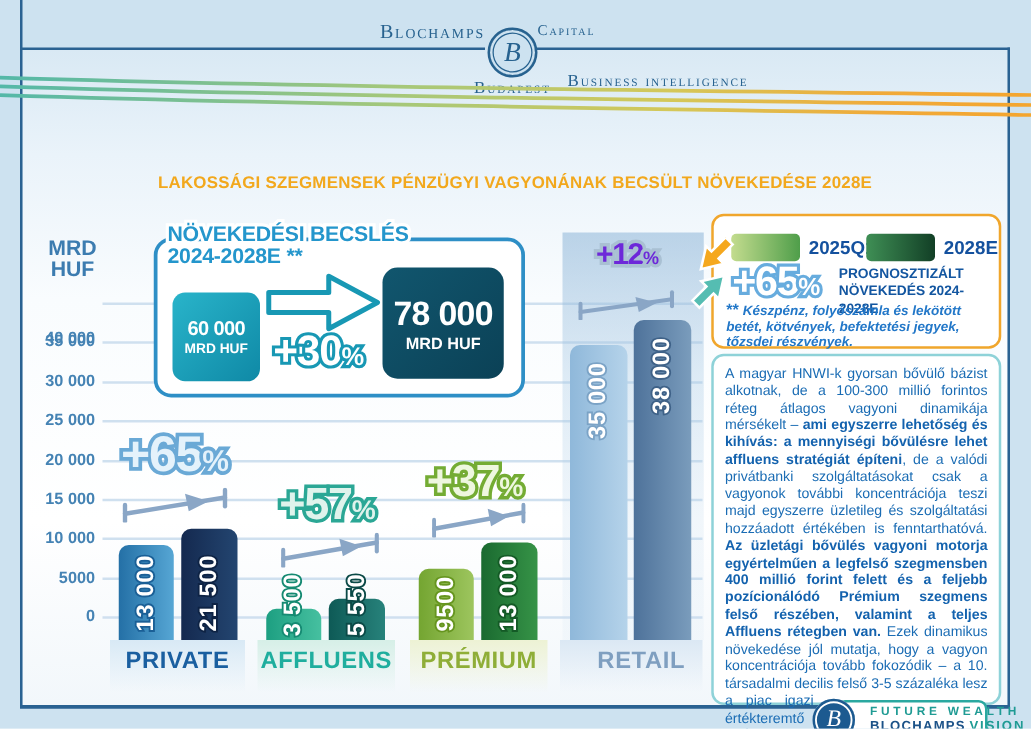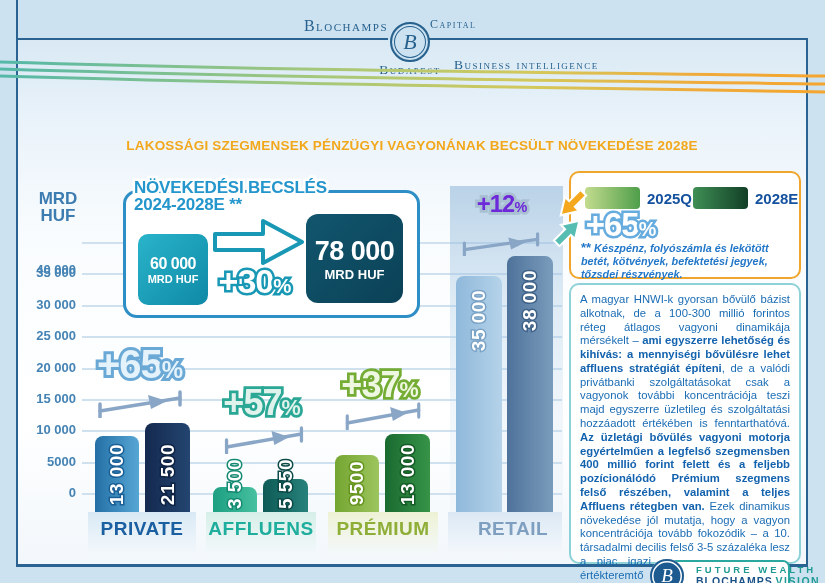--- a/index.html
+++ b/index.html
@@ -242,20 +242,24 @@
     <polygon points="8,10 24,10 24,4 40,14 24,24 24,18 8,18" fill="#f5a81e" stroke="#ffffff" stroke-width="2" transform="rotate(135 24 14)"></polygon>
     <polygon points="4,38 20,38 20,32 36,42 20,52 20,46 4,46" fill="#55bdb2" stroke="#ffffff" stroke-width="2" transform="rotate(-45 20 42)"></polygon>
   </svg>
 
   <div class="abs" id="legend-card">
     <div class="abs sw" style="left:14px;top:14px;background:linear-gradient(90deg,#c3dc8e,#4f9e4a);"></div>
     <div class="abs legend-label" style="left:76px;top:17px;">2025Q1</div>
     <div class="abs sw" style="left:122px;top:14px;background:linear-gradient(90deg,#3f8f55,#123f26);"></div>
     <div class="abs legend-label" style="left:184px;top:17px;">2028E</div>
     <div class="abs pct pct-legend" style="left:4px;top:33px;width:92px;"><span>+65</span><span class="sign">%</span></div>
+    <div class="abs progno" style="left:100px;top:40px;">
+      <div>PROGNOSZTIZÁLT</div>
+      <div>NÖVEKEDÉS 2024-2028E</div>
+    </div>
     <div class="abs footnote" style="left:10px;top:67px;width:212px;"><span class="stars">**</span><span> Készpénz, folyószámla és lekötött betét, kötvények, befektetési jegyek, tőzsdei részvények.</span></div>
   </div>
 
   <div class="abs" id="text-panel">
     <div class="body">
       <span>A magyar HNWI-k gyorsan bővülő bázist alkotnak, de a 100-300 millió forintos réteg átlagos vagyoni dinamikája mérsékelt – </span><span class="b">ami egyszerre lehetőség és kihívás: a mennyiségi bővülésre lehet affluens stratégiát építeni</span><span>, de a valódi privátbanki szolgáltatásokat csak a vagyonok további koncentrációja teszi majd egyszerre üzletileg és szolgáltatási hozzáadott értékében is fenntarthatóvá. </span><span class="b">Az üzletági bővülés vagyoni motorja egyértelműen a legfelső szegmensben 400 millió forint felett és a feljebb pozícionálódó Prémium szegmens felső részében, valamint a teljes Affluens rétegben van.</span><span> Ezek dinamikus növekedése jól mutatja, hogy a vagyon koncentrációja tovább fokozódik – a 10. társadalmi decilis felső 3-5 százaléka </span><span class="badge-float">
           <span class="badge-rect">
             <span class="badge-l1">FUTURE WEALTH</span>
             <span class="badge-l2"><span class="brandc">BLOCHAMPS</span> <span class="vis">VISION</span></span>
           </span>

